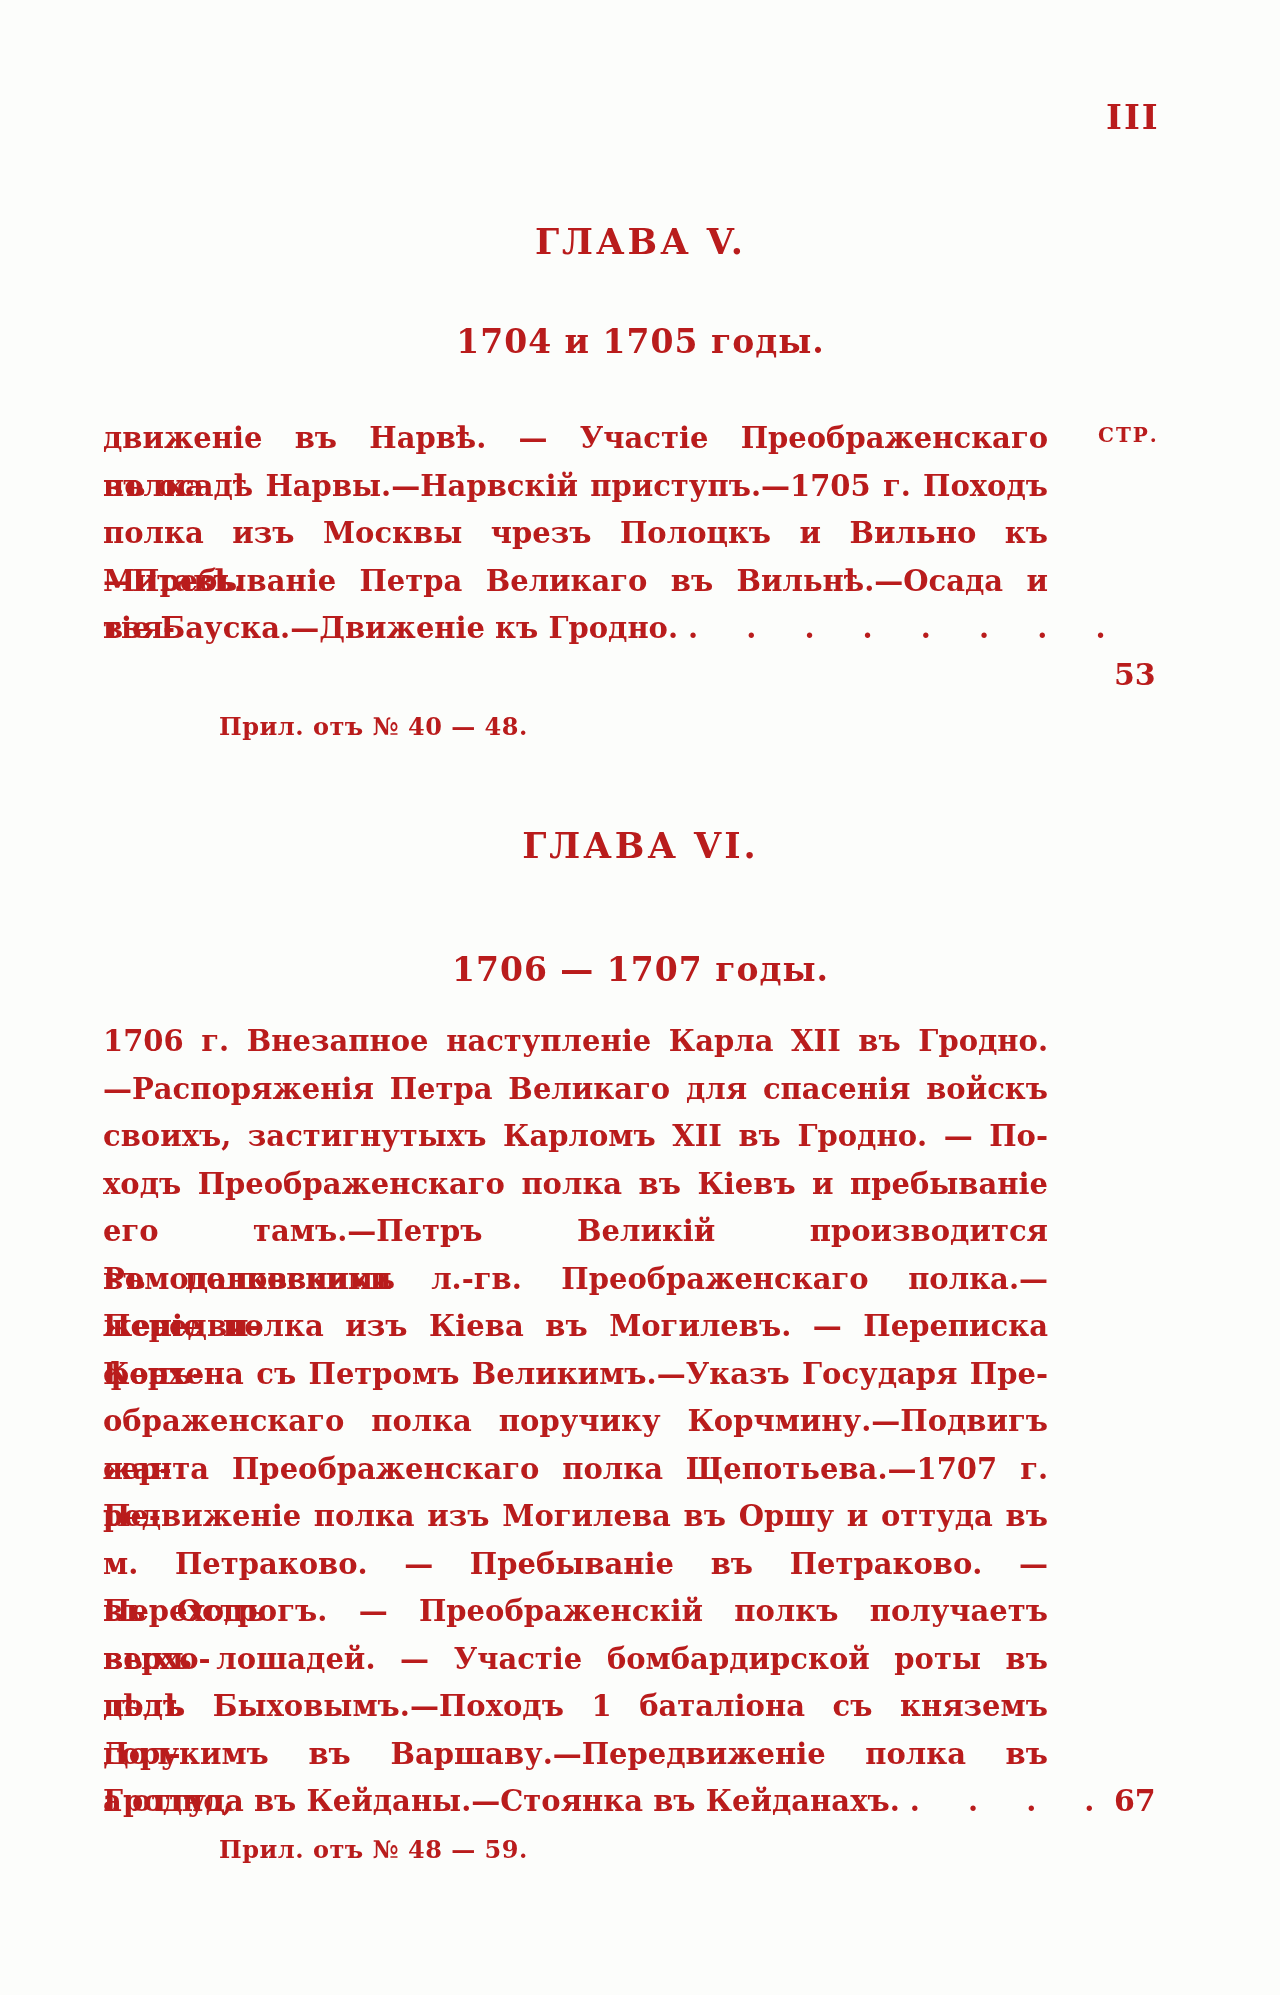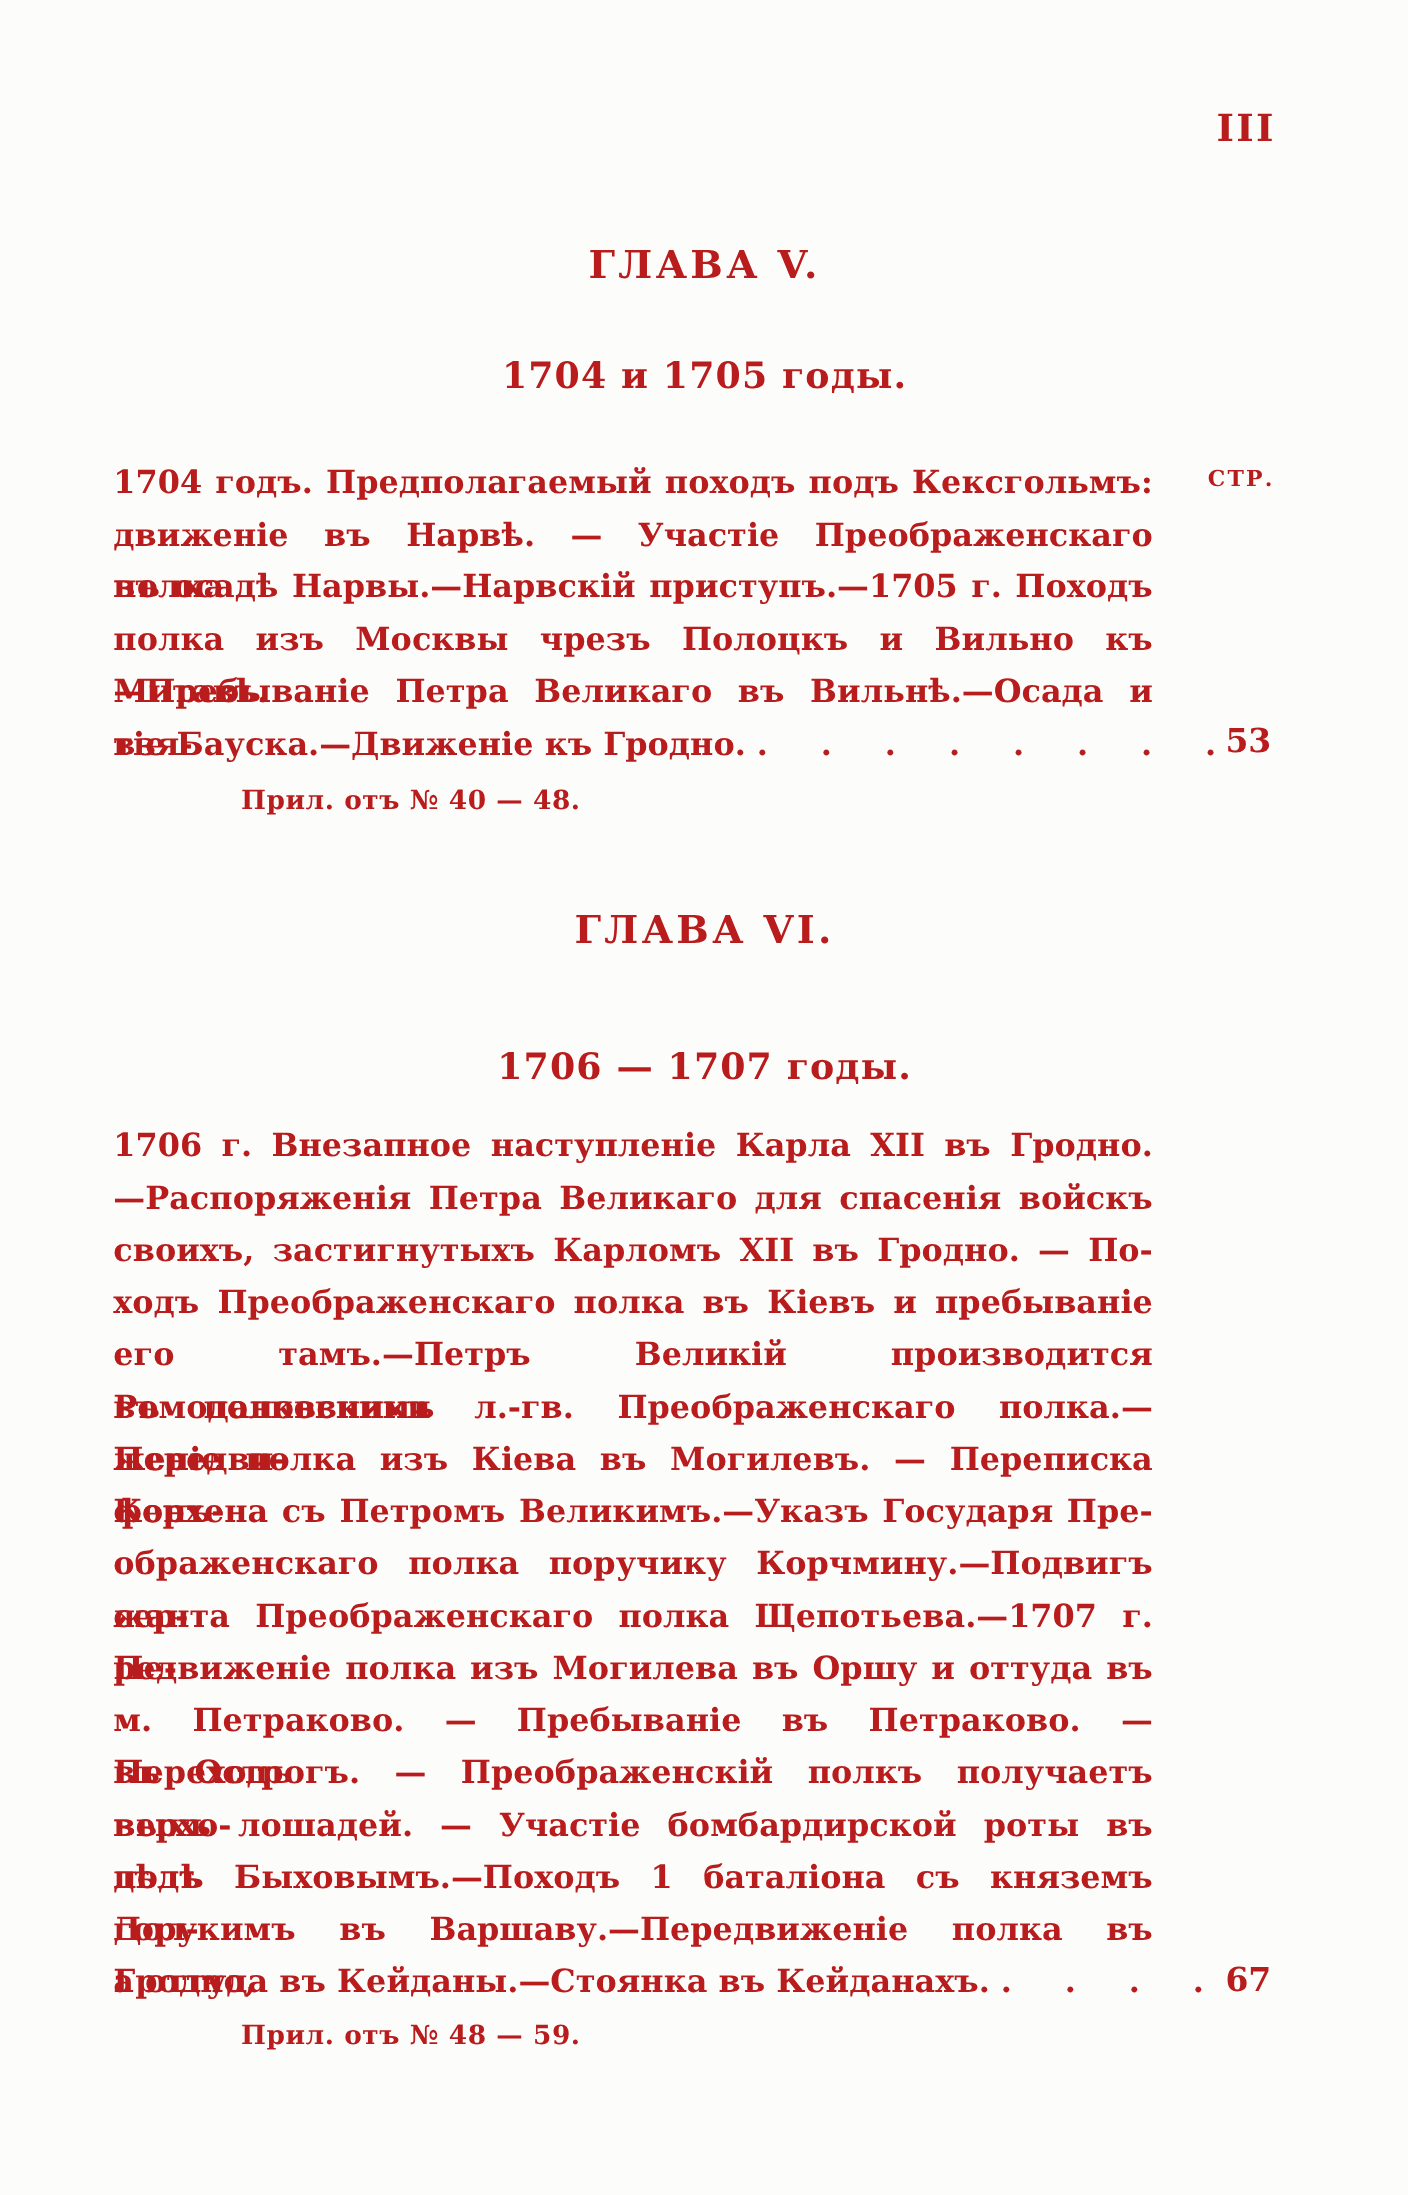--- a/index.html
+++ b/index.html
@@ -81,21 +81,20 @@
 
   <div class="folio">III</div>
 
   <div id="ch5-heading" class="chapter-heading">ГЛАВА V.</div>
   <div id="ch5-years" class="chapter-years">1704 и 1705 годы.</div>
 
   <div class="col-header">СТР.</div>
 
   <div id="ch5-paragraph" class="toc-paragraph">
     <div>
-        <div class="tline">1704 годъ. Предполагаемый походъ подъ Кексгольмъ:</div>
         <div class="tline">движеніе въ Нарвѣ. — Участіе Преображенскаго полка</div>
         <div class="tline">въ осадѣ Нарвы.—Нарвскій приступъ.—1705 г. Походъ</div>
         <div class="tline">полка изъ Москвы чрезъ Полоцкъ и Вильно къ Митавѣ.</div>
         <div class="tline">—Пребываніе Петра Великаго въ Вильнѣ.—Осада и взя-</div>
       </div>
     <div class="tline-last"><span>тіе Бауска.—Движеніе къ Гродно.</span><span class="dots">. . . . . . . .</span></div>
   </div>
   <div id="ch5-pageref" class="page-ref">53</div>
   <div id="ch5-appendix" class="appendix">Прил. отъ № 40 — 48.</div>
 

